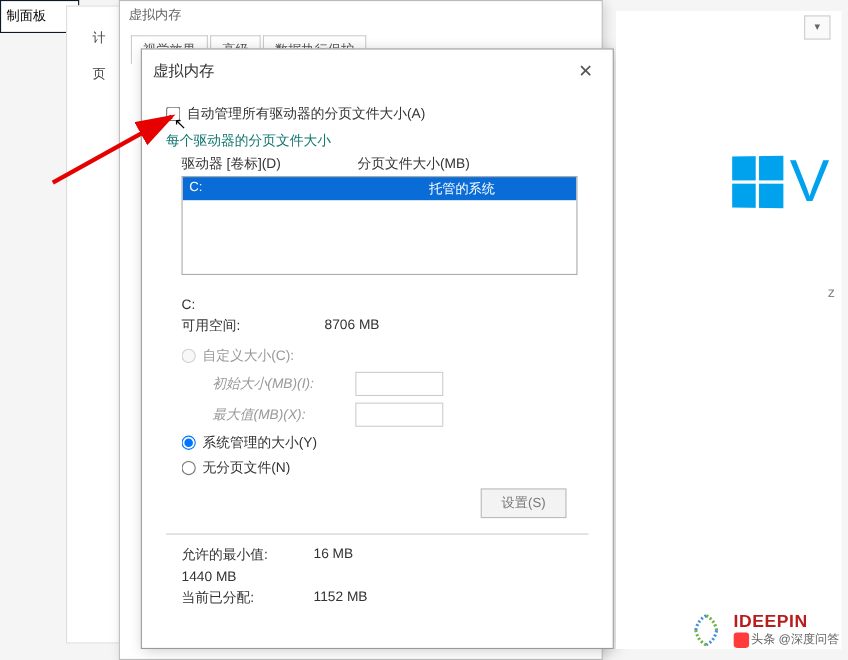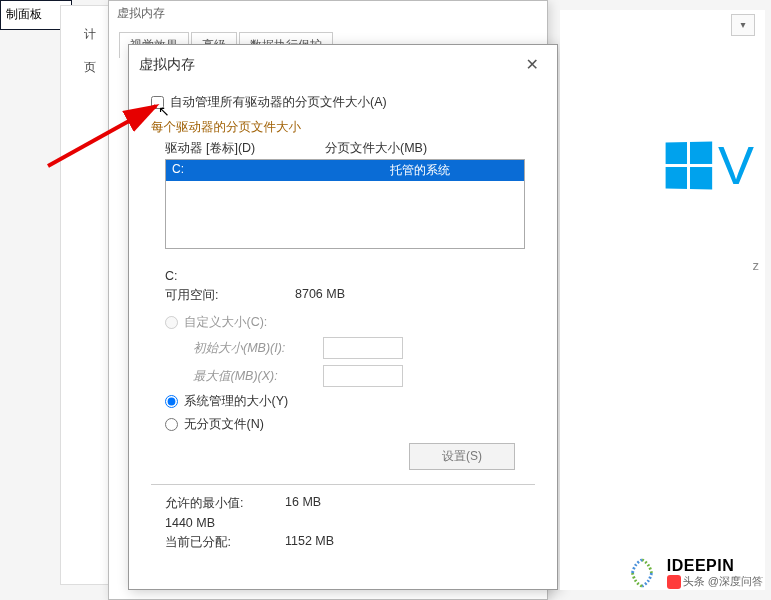--- a/index.html
+++ b/index.html
@@ -17,21 +17,21 @@
 
 .vm-dialog { position: absolute; left: 128px; top: 44px; width: 430px; height: 546px; background: #fff; border: 1px solid #999; box-shadow: 2px 2px 12px rgba(0,0,0,.2); }
 .vm-title { display: flex; justify-content: space-between; align-items: center; padding: 8px 10px; font-size: 14px; color: #333; }
 .vm-close { font-size: 16px; cursor: pointer; color: #555; padding: 2px 8px; }
 
 .vm-body { padding: 10px 22px; font-size: 12.5px; color: #333; }
 .chk-row { display: flex; align-items: center; margin-bottom: 8px; position: relative; }
 .chk-row input { margin-right: 6px; width: 13px; height: 13px; }
 .cursor-icon { position: absolute; left: 7px; top: 9px; font-size: 14px; color: #000; pointer-events: none; }
 
-.section-label { margin: 6px 0 4px 0; color: #a16207; }
+.section-label { margin: 6px 0 4px 0; color: #0f766e; }
 .col-headers { display: flex; margin: 4px 0 0 14px; color: #333; }
 .col-headers .c1 { width: 160px; }
 .drive-list { border: 1px solid #aaa; height: 90px; margin: 2px 0 0 14px; width: 360px; overflow: hidden; }
 .drive-row { display: flex; background: #0a6cd6; color: #fff; font-size: 12px; padding: 2px 6px; }
 .drive-row .c1 { width: 150px; }
 .drive-row .c2 { flex: 1; text-align: center; }
 
 .info-grid { margin: 20px 0 10px 14px; }
 .info-grid .row { display: flex; margin-bottom: 4px; }
 .info-grid .lab { width: 130px; color: #333; }
@@ -39,42 +39,42 @@
 
 .radio-group { margin: 8px 0 0 14px; }
 .radio-row { display: flex; margin-bottom: 6px; }
 .radio-row input { margin-right: 6px; }
 .size-inputs { margin-left: 28px; }
 .size-inputs .srow { display: flex; align-items: center; margin-bottom: 6px; color: #999; }
 .size-inputs .slab { width: 130px; font-style: italic; }
 .size-inputs input[type=text] { width: 80px; height: 22px; border: 1px solid #ccc; background: #fff; }
 
 .set-btn-row { text-align: right; margin: 10px 20px 0 0; }
-.set-btn { border: 1px solid #bbb; background: #f3f3f3; color: #777; padding: 4px 32px; font-size: 12px; cursor: pointer; }
+.set-btn { border: 1px solid #bbb; background: #f3f3f3; color: #777; padding: 4px 18px; font-size: 12px; cursor: pointer; }
 
 .divider { border-top: 1px solid #ccc; margin: 14px 0 10px 0; }
 .totals { margin-left: 14px; }
 .totals .title { margin-bottom: 8px; }
 .totals .row { display: flex; margin-bottom: 4px; }
 .totals .lab { width: 120px; }
 
 .arrow { position: absolute; left: 38px; top: 56px; width: 160px; height: 120px; pointer-events: none; z-index: 50; }
 
 .right-area { position: absolute; left: 560px; top: 10px; width: 205px; height: 580px; background: #fff; border-left: none; }
 .right-dd { position: absolute; right: 10px; top: 4px; width: 24px; height: 22px; border: 1px solid #ccc; background: #fafafa; text-align: center; font-size: 10px; line-height: 20px; color: #666; cursor: pointer; }
 .win-logo { position: absolute; right: -10px; top: 115px; width: 110px; height: 80px; display: flex; align-items: center; gap: 6px; }
 .win-sq { display: grid; grid-template-columns: 22px 22px; grid-template-rows: 22px 22px; gap: 3px; transform: perspective(200px) rotateY(-8deg); }
 .win-sq div { background: #00a2ed; }
 .win-v { font-size: 54px; color: #00a2ed; font-weight: 300; font-family: "Segoe UI Light", sans-serif; }
 .z-mark { position: absolute; right: 6px; top: 248px; font-size: 13px; color: #888; }
 
 .watermark { position: absolute; right: 8px; bottom: 8px; display: flex; align-items: center; gap: 6px; z-index: 100; }
 .wm-logo { width: 38px; height: 38px; }
 .wm-text { display: flex; flex-direction: column; line-height: 1.1; }
-.wm-brand { font-size: 16px; font-weight: 700; color: #000000; letter-spacing: .5px; }
+.wm-brand { font-size: 16px; font-weight: 700; color: #b91c1c; letter-spacing: .5px; }
 .wm-sub { font-size: 11px; color: #666; }
 .wm-icon { width: 14px; height: 14px; background: #ff3b3b; border-radius: 3px; display: inline-block; vertical-align: middle; margin-right: 2px; }
 </style>
 </head>
 <body>
 
 <div class="bg-layer2"></div>
 <div class="bg-layer1">制面板</div>
 
 <div class="side-panel">

